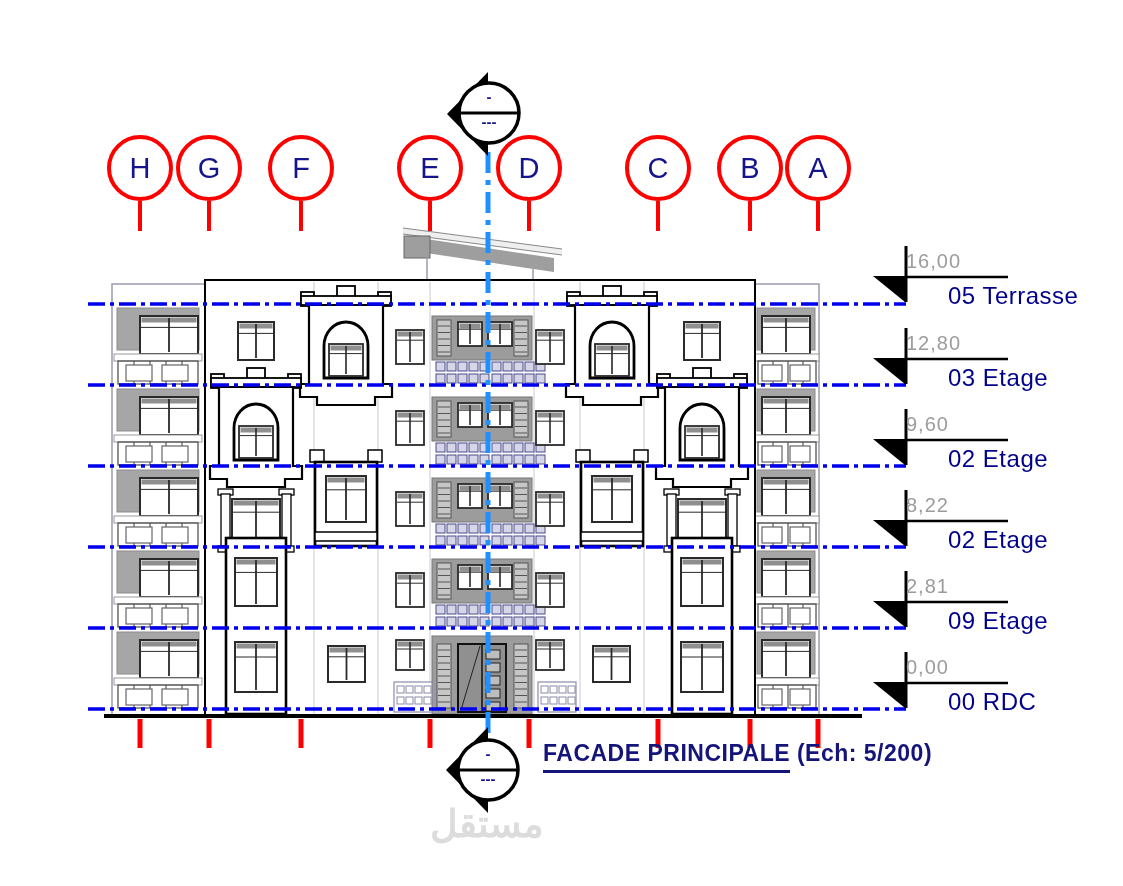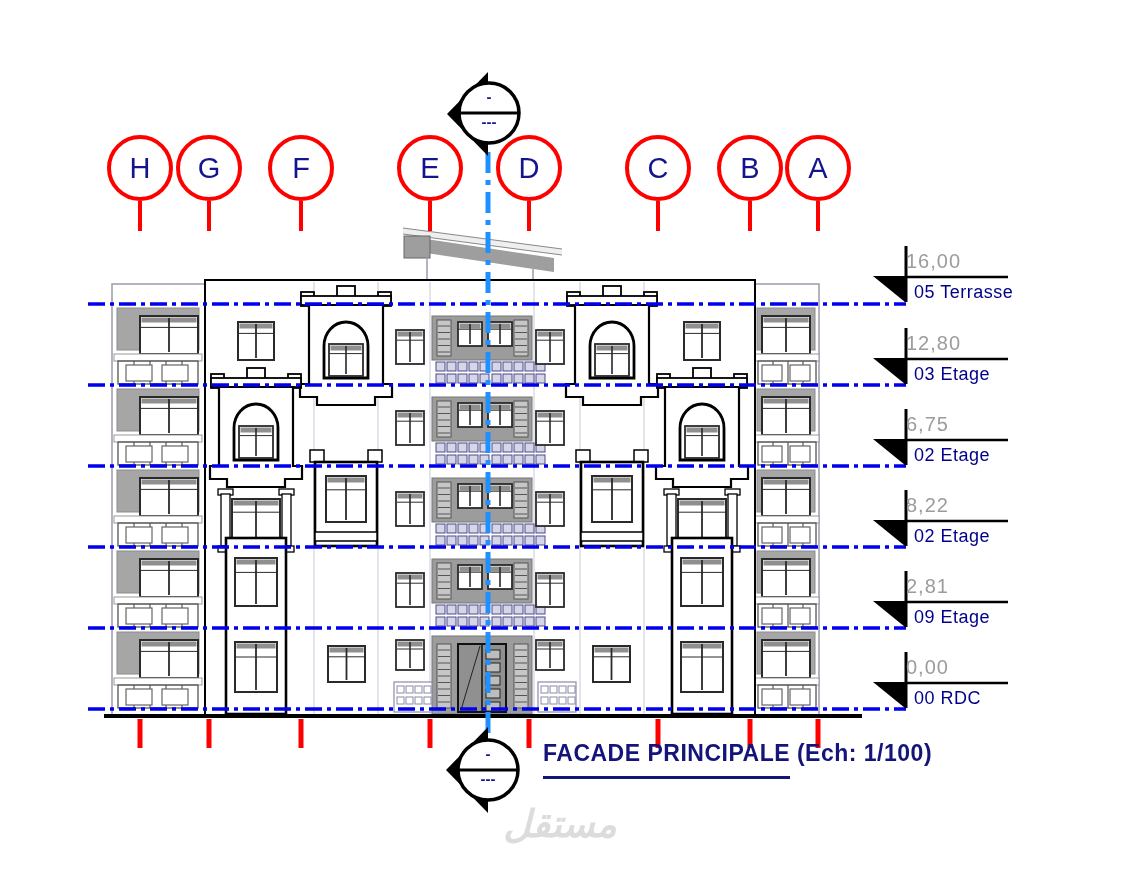--- a/index.html
+++ b/index.html
@@ -4,28 +4,28 @@
 <style>
   html,body{margin:0;padding:0;background:#fff;}
   .canvas{position:relative;width:1123px;height:886px;background:#fff;overflow:hidden;
           font-family:"Liberation Sans",sans-serif;}
   .canvas svg{position:absolute;left:0;top:0;}
   .grid-bubble{position:absolute;width:66px;height:66px;border:4px solid #f00;border-radius:50%;
                background:#fff;box-sizing:border-box;top:135px;z-index:6;}
   .grid-bubble span{display:block;width:58px;height:58px;line-height:58px;text-align:center;
                font-size:29px;color:#14148c;}
   .lvl-num{position:absolute;left:898px;font-size:20px;color:#9c9c9c;z-index:6;letter-spacing:1px;margin-left:8px;}
-  .lvl-name{position:absolute;left:914px;font-size:18px;color:#00008b;z-index:6;letter-spacing:0.5px;}
+  .lvl-name{position:absolute;left:948px;font-size:24px;color:#00008b;z-index:6;letter-spacing:0.5px;}
   .title{position:absolute;left:543px;top:740px;font-size:23px;font-weight:bold;color:#14147a;
          z-index:7;white-space:nowrap;letter-spacing:0.5px;}
-  .title .u{border-bottom:3px solid #14147a;padding-bottom:10px;}
+  .title .u{border-bottom:3px solid #14147a;padding-bottom:4px;}
   .sym-txt{position:absolute;width:40px;text-align:center;font-size:15px;font-weight:bold;
            color:#14148c;z-index:8;line-height:14px;}
-  .watermark{position:absolute;left:430px;top:804px;width:260px;text-align:center;
-             color:#dcdcdc;z-index:1;font-style:italic;}
+  .watermark{position:absolute;left:430px;top:804px;width:260px;text-align:left;
+             color:#dcdcdc;z-index:1;}
   .watermark .ar{font-size:38px;font-weight:bold;line-height:40px;}
   .watermark .lat{font-size:23px;line-height:24px;letter-spacing:1px;}
 </style>
 </head>
 <body>
 
 <div class="canvas">
 
   <div class="watermark">
     <div class="ar">مستقل</div>
@@ -623,30 +623,30 @@
       <span>B</span>
     </div>
   <div class="grid-bubble" style="left:785px">
       <span>A</span>
     </div>
 
   <div class="lvl-num" style="top:250px">16,00</div>
   <div class="lvl-name" style="top:282px">05 Terrasse</div>
   <div class="lvl-num" style="top:332px">12,80</div>
   <div class="lvl-name" style="top:364px">03 Etage</div>
-  <div class="lvl-num" style="top:413px">6,75</div>
+  <div class="lvl-num" style="top:413px">9,60</div>
   <div class="lvl-name" style="top:445px">02 Etage</div>
   <div class="lvl-num" style="top:494px">8,22</div>
   <div class="lvl-name" style="top:526px">02 Etage</div>
   <div class="lvl-num" style="top:575px">2,81</div>
   <div class="lvl-name" style="top:607px">09 Etage</div>
   <div class="lvl-num" style="top:656px">0,00</div>
   <div class="lvl-name" style="top:688px">00 RDC</div>
 
   <div class="sym-txt" style="left:469px;top:90px">-</div>
   <div class="sym-txt" style="left:469px;top:115px">---</div>
   <div class="sym-txt" style="left:468px;top:747px">-</div>
   <div class="sym-txt" style="left:468px;top:772px">---</div>
 
   <div class="title">
-    <span class="u">FACADE PRINCIPALE</span><span> (Ech: 1/100)</span>
+    <span class="u">FACADE PRINCIPALE</span><span> (Ech: 5/200)</span>
   </div>
 </div>
 
 </body></html>

